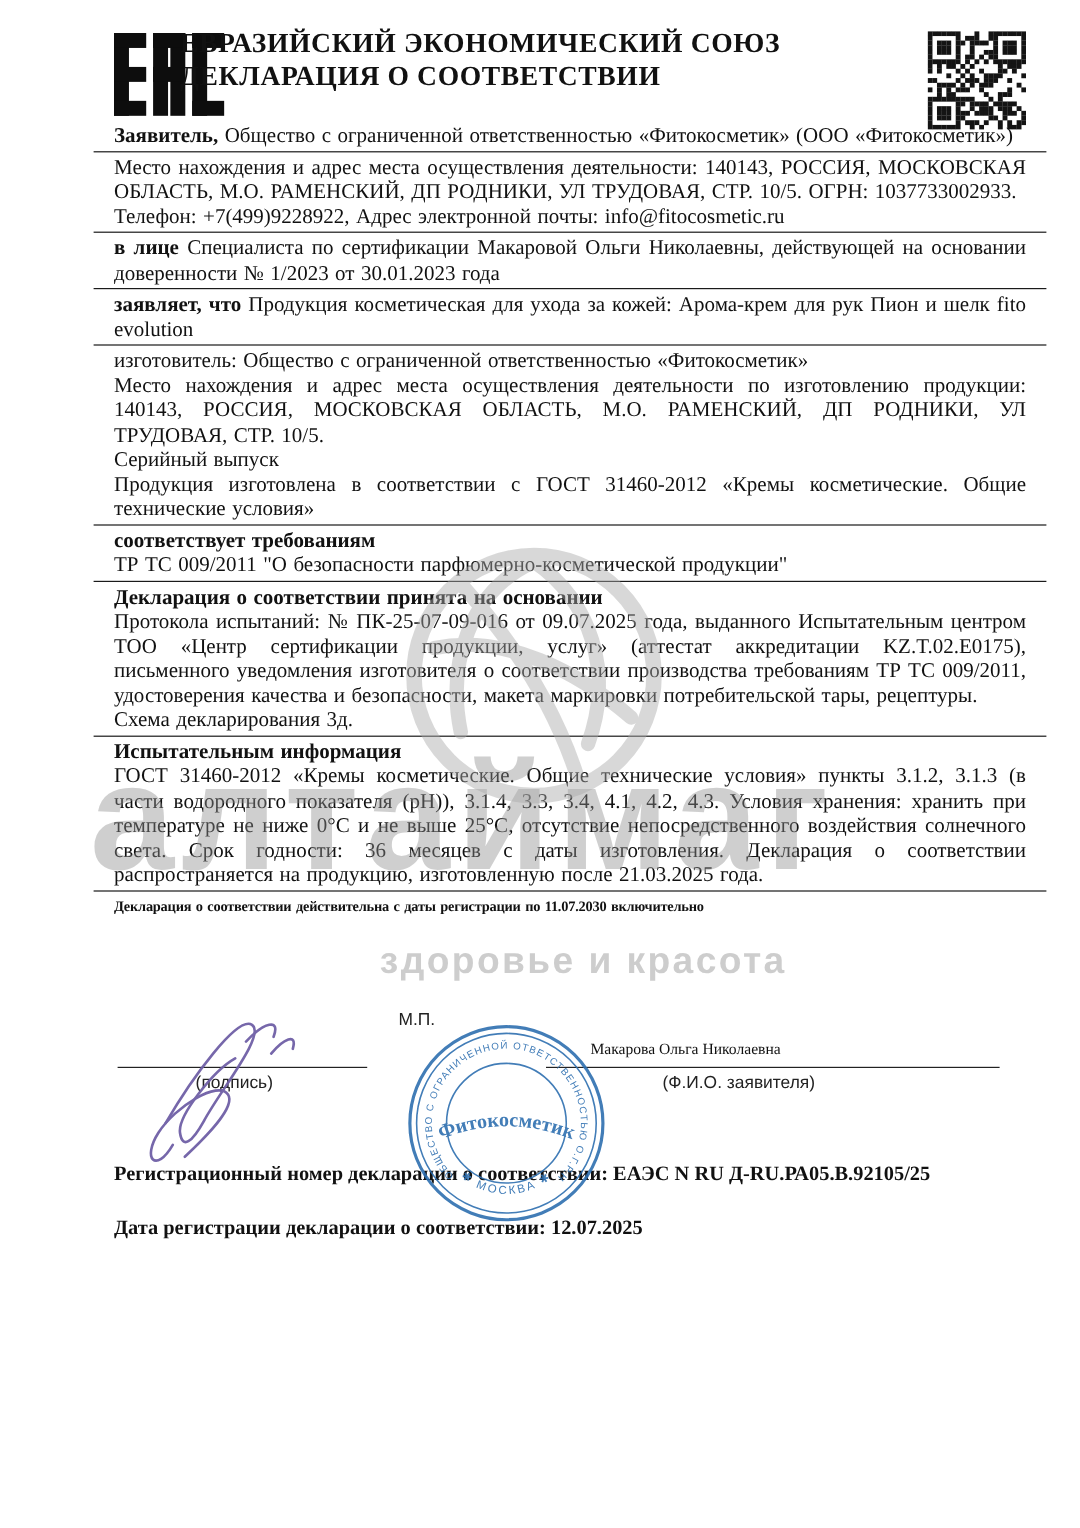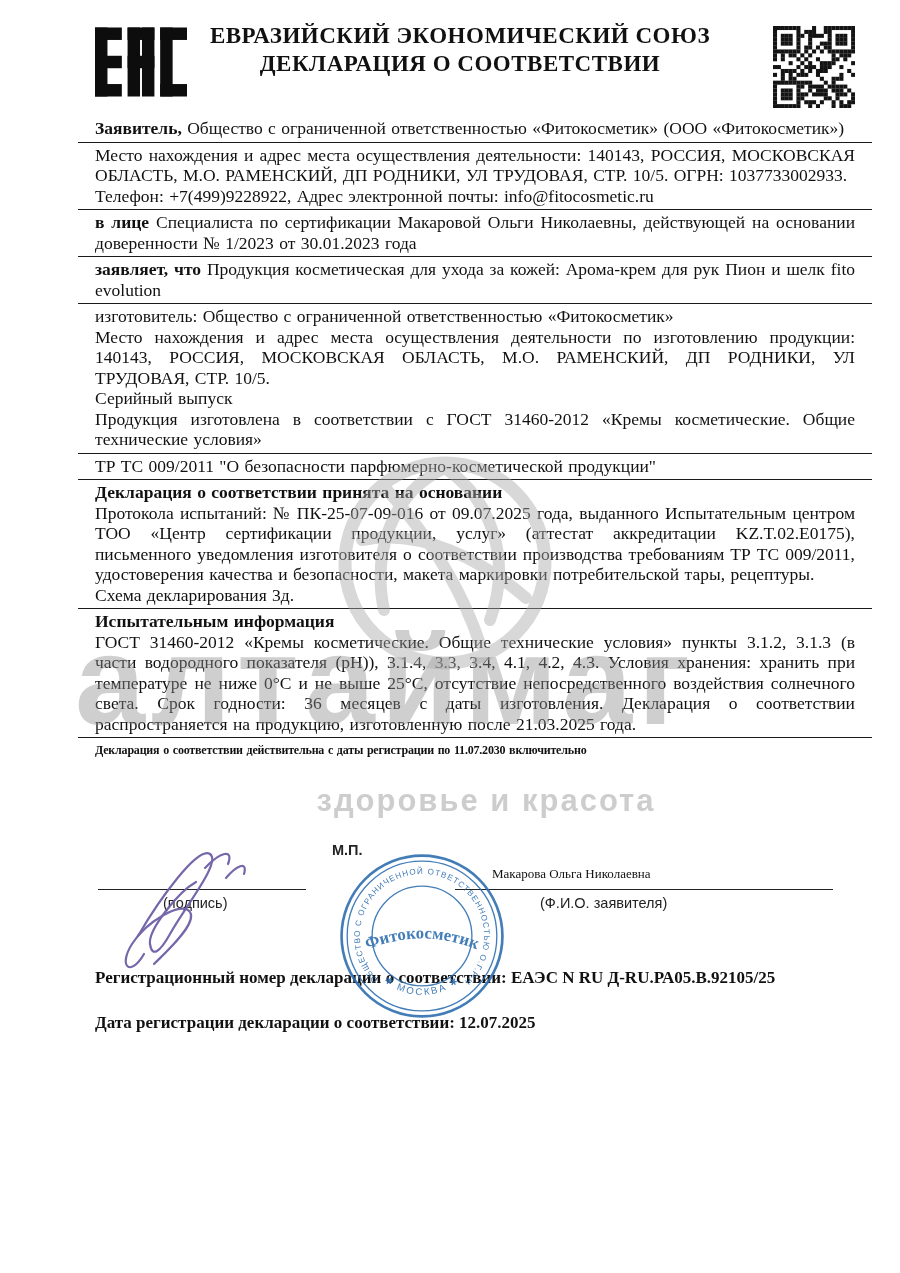--- a/index.html
+++ b/index.html
@@ -1,24 +1,24 @@
 <!DOCTYPE html>
 <html><head>
 <meta charset="utf-8">
 <style>
   html,body{margin:0;padding:0;background:#fff;}
   .page{position:relative;width:900px;height:1273px;background:#ffffff;overflow:hidden;
         font-family:"Liberation Serif", serif;color:#111;}
   
   .eac{position:absolute;left:95px;top:23px;}
-  .hdr-title{position:absolute;left:150px;top:22px;width:620px;text-align:center;
+  .hdr-title{position:absolute;left:150px;top:22px;width:620px;
              font-weight:bold;font-size:23px;line-height:28px;letter-spacing:.5px;}
   .qr{position:absolute;left:773px;top:26px;}
   
-  .doc{position:absolute;left:95px;top:118px;width:760px;font-size:17.5px;line-height:20.5px;z-index:1;}
+  .doc{position:absolute;left:95px;top:102px;width:760px;font-size:17.5px;line-height:20.5px;z-index:1;}
   .doc p{margin:0;text-align:justify;word-spacing:1px;}
   .rule{border-top:1.8px solid #1a1a1a;margin:3px -17px 2px -17px;height:0;}
   .tight{white-space:nowrap;font-size:12px;letter-spacing:-0.2px;}
   
   .sigline{position:absolute;border-bottom:1.6px solid #222;height:0;z-index:3;}
   .cap{position:absolute;font-family:"Liberation Sans", sans-serif;font-size:14.5px;color:#222;z-index:3;}
   .name{position:absolute;font-size:13px;z-index:3;}
   .sigimg{position:absolute;left:108px;top:838px;z-index:4;}
   .stamp{position:absolute;left:338px;top:852px;z-index:4;opacity:.9;}
   .regline{position:absolute;left:95px;font-weight:bold;font-size:17px;z-index:2;}
@@ -305,20 +305,21 @@
     <div class="rule"></div>
     <p><b>в лице</b> <span>Специалиста по сертификации Макаровой Ольги Николаевны, действующей на основании доверенности № 1/2023 от 30.01.2023 года</span></p>
     <div class="rule"></div>
     <p><b>заявляет, что</b> <span>Продукция косметическая для ухода за кожей: Арома-крем для рук Пион и шелк fito evolution</span></p>
     <div class="rule"></div>
     <p>изготовитель: Общество с ограниченной ответственностью «Фитокосметик»</p>
     <p>Место нахождения и адрес места осуществления деятельности по изготовлению продукции: 140143, РОССИЯ, МОСКОВСКАЯ ОБЛАСТЬ, М.О. РАМЕНСКИЙ, ДП РОДНИКИ, УЛ ТРУДОВАЯ, СТР. 10/5.</p>
     <p>Серийный выпуск</p>
     <p>Продукция изготовлена в соответствии с ГОСТ 31460-2012 «Кремы косметические. Общие технические условия»</p>
     <div class="rule"></div>
+    <p><b>соответствует требованиям</b></p>
     <p>ТР ТС 009/2011 "О безопасности парфюмерно-косметической продукции"</p>
     <div class="rule"></div>
     <p><b>Декларация о соответствии принята на основании</b></p>
     <p>Протокола испытаний: № ПК-25-07-09-016 от 09.07.2025 года, выданного Испытательным центром ТОО «Центр сертификации продукции, услуг» (аттестат аккредитации KZ.T.02.E0175), письменного уведомления изготовителя о соответствии производства требованиям ТР ТС 009/2011, удостоверения качества и безопасности, макета маркировки потребительской тары, рецептуры.</p>
     <p>Схема декларирования 3д.</p>
     <div class="rule"></div>
     <p><b>Испытательным информация</b></p>
     <p>ГОСТ 31460-2012 «Кремы косметические. Общие технические условия» пункты 3.1.2, 3.1.3 (в части водородного показателя (рН)), 3.1.4, 3.3, 3.4, 4.1, 4.2, 4.3. Условия хранения: хранить при температуре не ниже 0°С и не выше 25°С, отсутствие непосредственного воздействия солнечного света. Срок годности: 36 месяцев с даты изготовления. Декларация о соответствии распространяется на продукцию, изготовленную после 21.03.2025 года.</p>
     <div class="rule"></div>
     <p class="tight"><b>Декларация о соответствии действительна с даты регистрации по 11.07.2030 включительно</b></p>
@@ -340,24 +341,24 @@
     <g fill="none" stroke="#6f5fa6" stroke-width="2.2" stroke-linecap="round" opacity=".95">
       <path d="M30 98 C 52 60 90 8 102 16 C 114 24 76 70 62 96 C 52 114 44 120 42 106 C 40 92 70 54 88 44"></path>
       <path d="M36 116 C 22 140 10 128 24 106 C 38 84 74 62 82 74 C 90 86 54 118 46 126"></path>
       <path d="M97 30 C 112 14 126 10 120 26"></path>
       <path d="M118 40 C 128 28 140 22 136 36"></path>
     </g>
   </svg>
 
   <div class="sigline" style="left:98px;top:889px;width:208px;"></div>
   <div class="cap" style="left:135px;top:895px;margin-left:28px;">(подпись)</div>
-  <div class="cap" style="left:332px;top:842px;font-weight:bold;">М.П.</div>
+  <div class="cap" style="left:332px;top:842px;">М.П.</div>
   <div class="name" style="left:492px;top:866px;">Макарова Ольга Николаевна</div>
   <div class="sigline" style="left:455px;top:889px;width:378px;"></div>
-  <div class="cap" style="left:540px;top:895px;">(Ф.И.О. заявителя)</div>
+  <div class="cap" style="left:552px;top:895px;">(Ф.И.О. заявителя)</div>
 
   <svg class="stamp" width="168" height="168" viewBox="0 0 165 165">
     <g fill="none" stroke="#2e6fb0">
       <circle cx="82.5" cy="82.5" r="79" stroke-width="2.6"></circle>
       <circle cx="82.5" cy="82.5" r="73.5" stroke-width="1.3"></circle>
       <circle cx="82.5" cy="82.5" r="49" stroke-width="1.3"></circle>
     </g>
     <defs>
       <path id="arcTop" d="M 39.4 125.6 A 61 61 0 1 1 125.6 125.6"></path>
       <path id="arcBot" d="M 32.3 111.5 A 58 58 0 0 0 132.7 111.5"></path>

